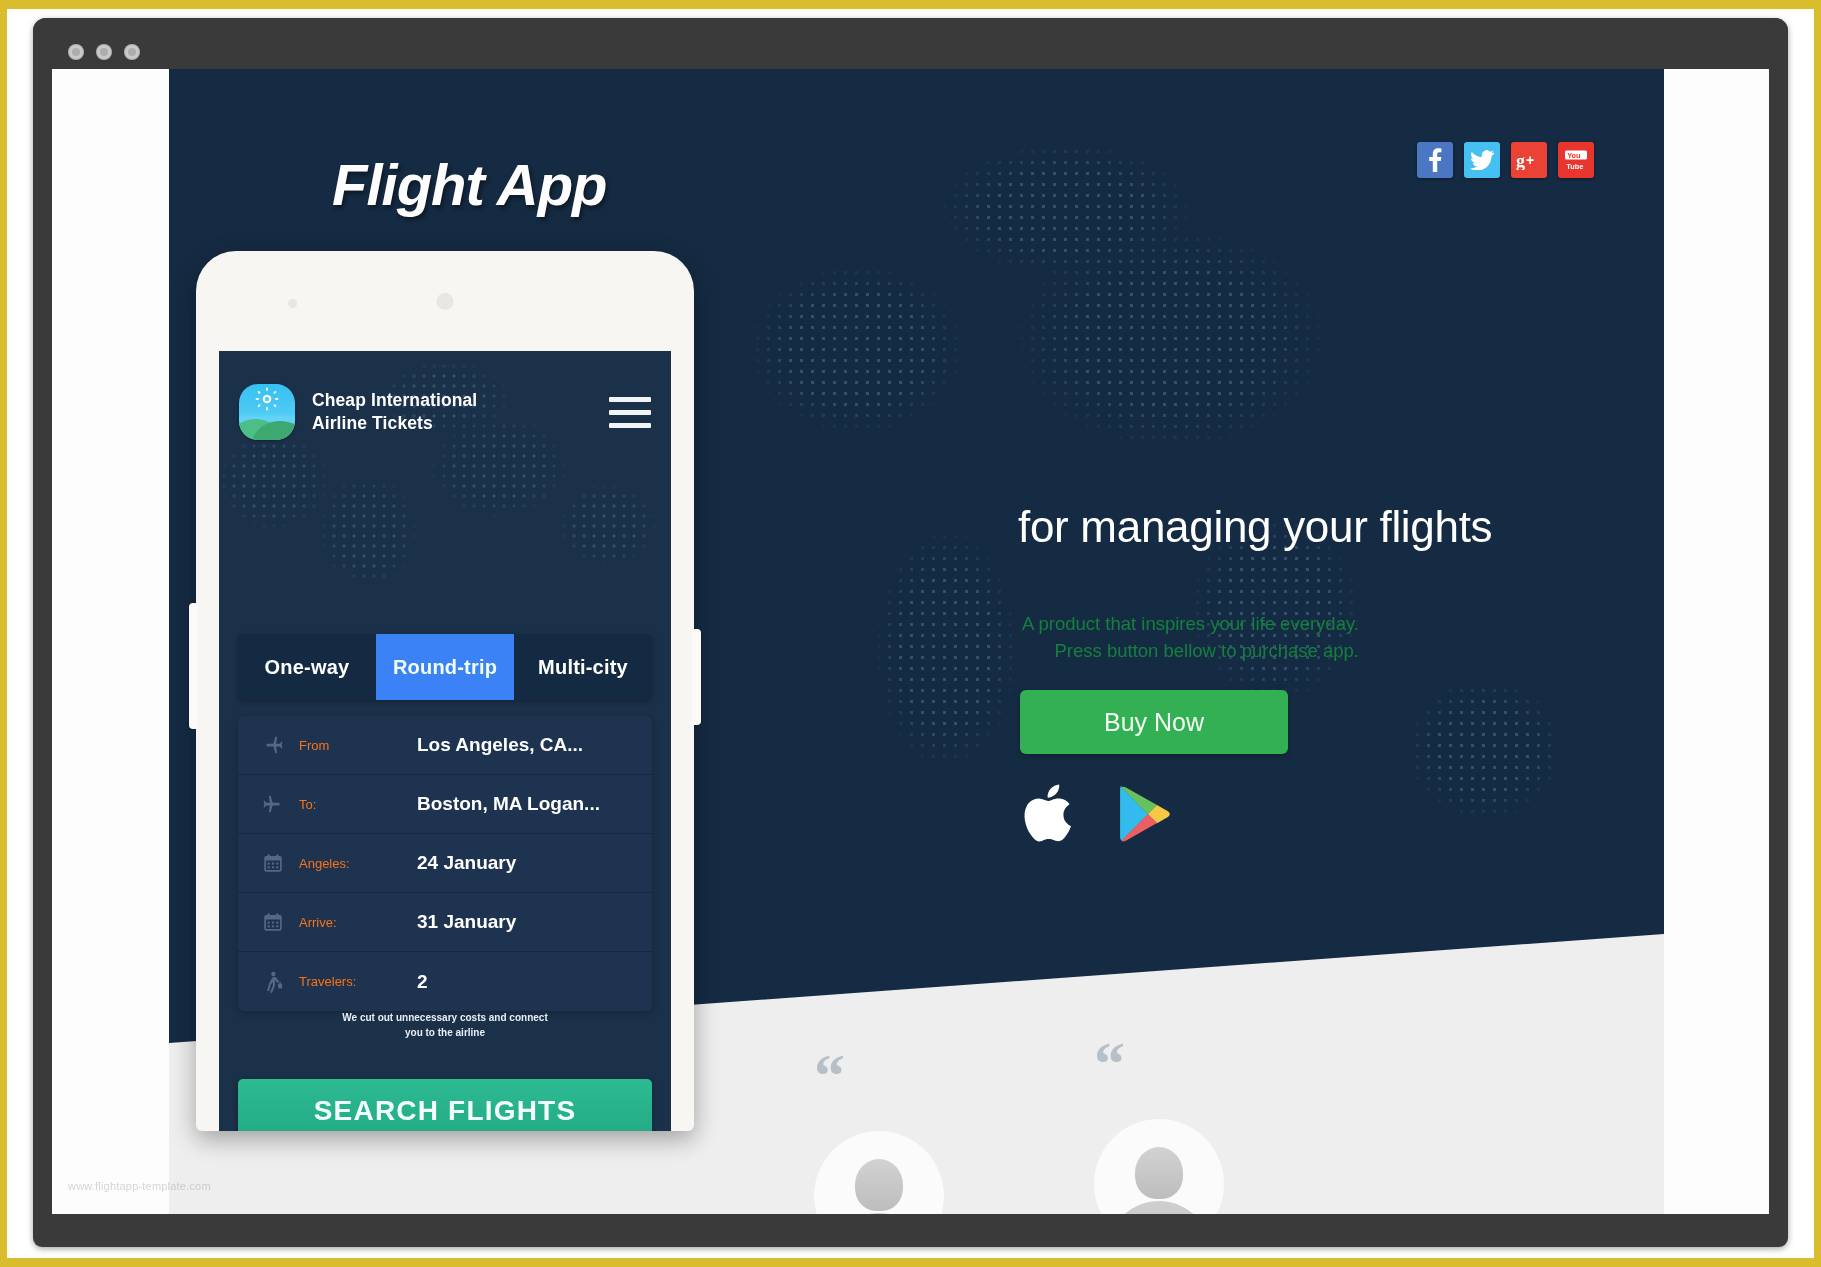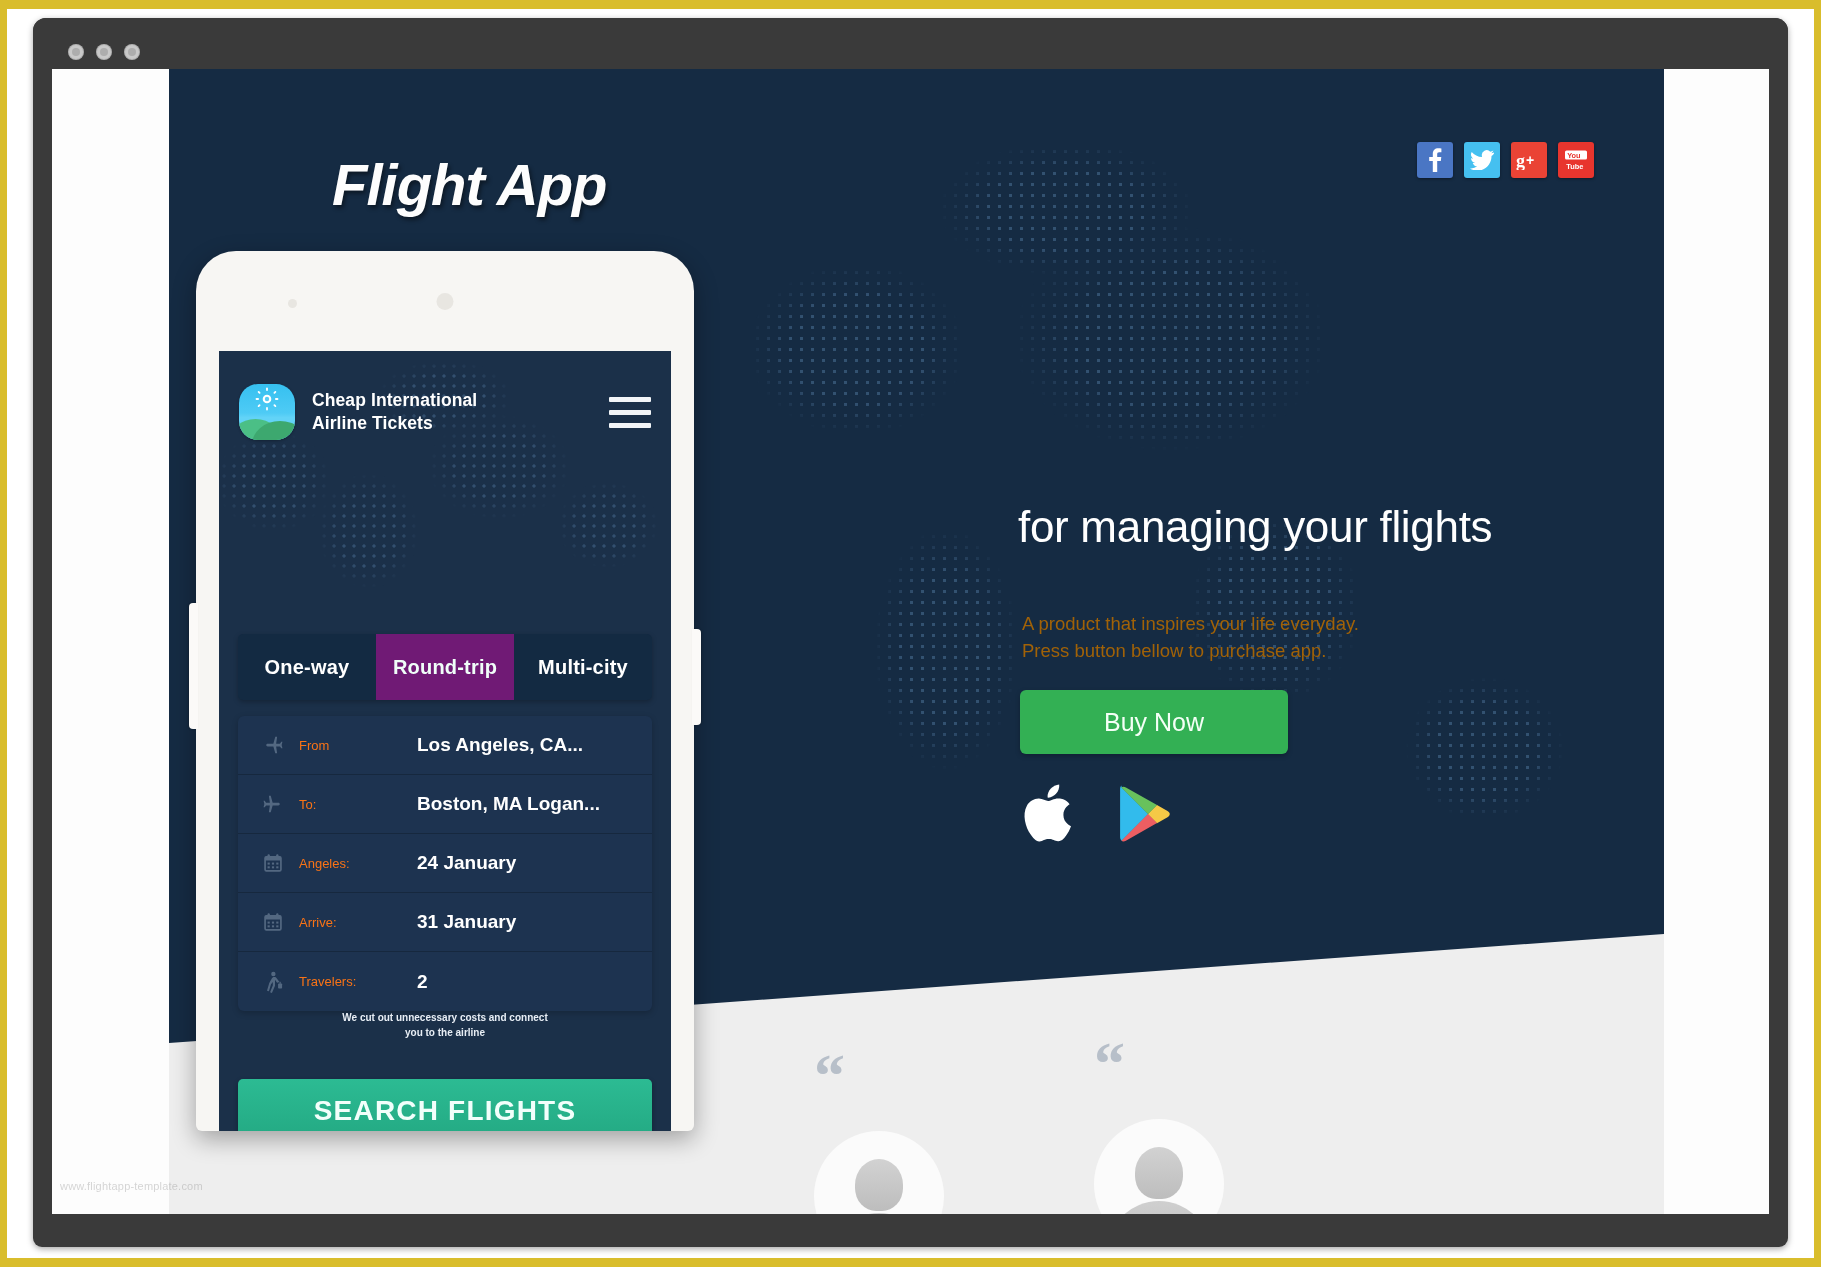--- a/index.html
+++ b/index.html
@@ -204,21 +204,21 @@
     position:absolute; left:19px; top:283px; right:19px;
     height:66px; display:flex;
     background:#132a42; border-radius:5px; overflow:hidden;
     box-shadow:0 2px 5px rgba(0,0,0,.25);
   }
   .tab {
     flex:1; display:flex; align-items:center; justify-content:center;
     color:#ffffff; font-size:20px; font-weight:bold; cursor:pointer;
     letter-spacing:.2px;
   }
-  .tab.active { background:#701a75; color:#f0fff9;text-align:right; }
+  .tab.active { background:#3b82f6; color:#f0fff9;text-align:right; }
 
   
   #form {
     position:absolute; left:19px; top:365px; right:19px;
     background:#1d3350; border-radius:6px; overflow:hidden;
     box-shadow:0 2px 6px rgba(0,0,0,.22);
   }
   .row {
     display:flex; align-items:center; height:59px;
     border-bottom:1px solid #16283e; padding:0 0 0 20px;
@@ -255,22 +255,23 @@
   }
 
   
   #headline {
     position:absolute; left:966px; top:432px;
     color:#ffffff; font-size:44px; line-height:1.16;
     font-weight:normal; letter-spacing:-.3px;
   }
   #subcopy {
     position:absolute; left:970px; top:542px;
-    color:#a16207; font-size:18.5px; line-height:1.45;
+    color:#15803d; font-size:18.5px; line-height:1.45;
     font-weight:500;
+    text-align:right;
   }
   #buynow {
     position:absolute; left:968px; top:621px;
     width:268px; height:64px; border-radius:6px;
     background:#33b054; color:#f4fff6;
     font-size:25px; font-weight:500;
     display:flex; align-items:center; justify-content:center;
     cursor:pointer; box-shadow:0 2px 5px rgba(0,0,0,.25);
   }
   #stores { position:absolute; left:968px; top:712px; display:flex; align-items:center; gap:42px; }
@@ -293,21 +294,21 @@
     background:linear-gradient(180deg,#d2d2d2,#bdbdbd);
   }
   .testi .avatar .body {
     position:absolute; left:50%; top:82px; transform:translateX(-50%);
     width:104px; height:70px; border-radius:52px 52px 0 0;
     background:linear-gradient(180deg,#cfcfcf,#bcbcbc);
   }
 
   
   #watermark {
-    position:absolute; left:8px; bottom:22px;
+    position:absolute; left:16px; bottom:22px;
     color:rgba(120,120,120,.30); font-size:11px;
     letter-spacing:.2px; white-space:nowrap;
   }
 </style>
 </head>
 <body>
 
 <div id="frame">
 
   <div id="browser">

